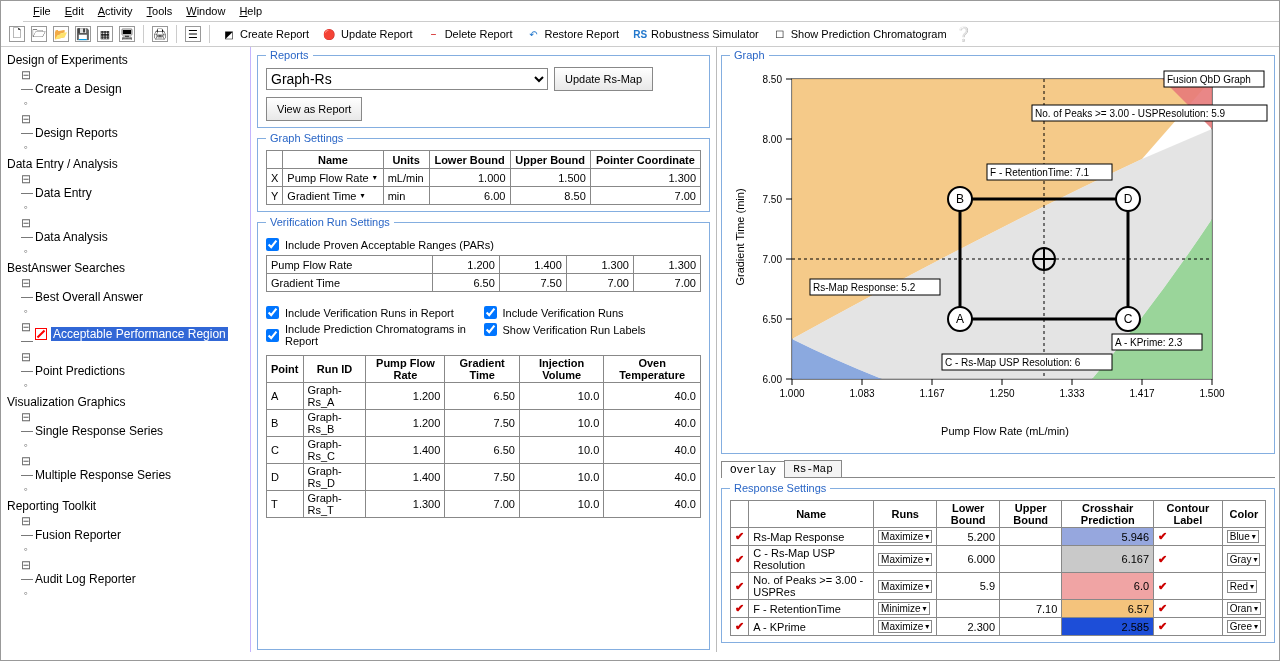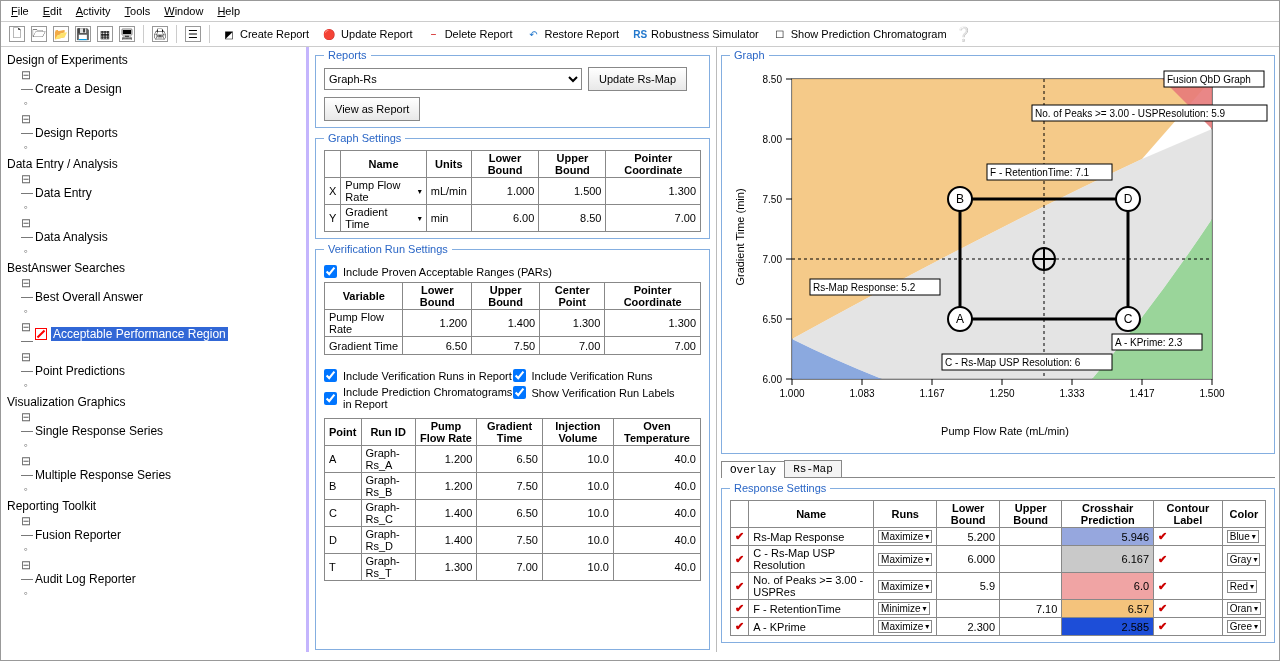--- a/index.html
+++ b/index.html
@@ -1,38 +1,38 @@
 <!DOCTYPE html>
 <html><head>
 <meta charset="utf-8">
 <style>
 * { box-sizing: border-box; margin: 0; padding: 0; }
 body { font-family: "Segoe UI", Tahoma, Arial, sans-serif; font-size: 11px; background: #fff; color: #000; width: 1280px; height: 661px; overflow: hidden; border: 1px solid #999; }
-.menubar { display: flex; gap: 14px; padding: 4px 10px; border-bottom: 1px solid #ccc; }
+.menubar { display: flex; gap: 14px; padding: 4px 10px; border-bottom: 1px solid #ccc; margin-left: 22px; }
 .menubar span { cursor: pointer; }
 .menubar span u { text-decoration: underline; }
 .toolbar { display: flex; align-items: center; gap: 6px; padding: 3px 8px; border-bottom: 1px solid #ccc; }
 .tb-icon { width: 16px; height: 16px; display: inline-flex; align-items: center; justify-content: center; font-size: 11px; border: 1px solid #999; background: #fff; }
 .tb-sep { width: 1px; height: 18px; background: #ccc; margin: 0 2px; }
 .tb-btn { display: inline-flex; align-items: center; gap: 4px; padding: 1px 4px; cursor: pointer; }
 .tb-btn-icon { width: 14px; height: 14px; display: inline-flex; align-items: center; justify-content: center; font-size: 10px; }
 .main { display: flex; height: calc(661px - 56px); }
-.tree-panel { width: 308px; border-right: 3px solid #c4b5fd; padding: 4px 6px; overflow: hidden; }
+.tree-panel { width: 250px; border-right: 1px solid #c4b5fd; padding: 4px 6px; overflow: hidden; }
 .tree-group { font-size: 12px; margin-top: 2px; }
 .tree-item { margin-left: 14px; display: flex; align-items: center; gap: 4px; padding: 1px 0; font-size: 12px;}
 .tree-item .bullet { width: 10px; text-align: center; color: #666; }
 .tree-item.selected .lbl { background: #3167d6; color: #fff; padding: 0 2px; }
 .tree-item.selected .icn { background: #fff; border: 1px solid #f00; width: 12px; height:12px; display:inline-block; position: relative;}
 .tree-item.selected .icn::after{content:""; position:absolute; width: 10px; height:2px; background:#f00; top:4px; left:0; transform:rotate(-45deg);}
 .center-panel { flex: 1; border-right: 1px solid #bbb; overflow: hidden; padding: 2px 6px; display:flex; flex-direction:column; gap:4px; }
 .right-panel { width: 562px; overflow: hidden; padding: 2px 4px; display:flex; flex-direction:column; }
 fieldset { border: 1px solid #84aee0; padding: 6px 8px; }
 legend { color: #2a66c6; font-size: 11px; padding: 0 4px; }
 .reports-row { display:flex; gap:6px; align-items:center; margin-bottom:6px;}
-select.wide { width: 258px; height: 22px; border:1px solid #888; background:#fff; font-size:11px; }
+select.wide { width: 282px; height: 22px; border:1px solid #888; background:#fff; font-size:14px; }
 button.btn { height: 24px; padding: 0 10px; border:1px solid #888; background: linear-gradient(#fff,#e8e8e8); font-size:11px; cursor:pointer;}
 table.grid { border-collapse: collapse; width: 100%; font-size: 11px; }
 table.grid th, table.grid td { border: 1px solid #888; padding: 1px 4px; text-align: left; height:18px; }
 table.grid th { background: #fff; font-weight: bold; text-align:center;}
 table.grid td.num { text-align: right; }
 .chk-row { display:flex; align-items:center; gap:6px; margin: 4px 0; }
 .chk-row input { margin:0; }
 .two-col-chk { display:flex; }
 .two-col-chk > div { flex:1; }
 .graph-box { height: 380px; position: relative; }
@@ -200,27 +200,20 @@
     </fieldset>
 
     <fieldset style="flex:1;">
       <legend>Verification Run Settings</legend>
       <div class="chk-row">
           <input type="checkbox" checked="" style="">
           <span>Include Proven Acceptable Ranges (PARs)</span>
         </div>
       <table class="grid">
         <tbody>
-            <tr>
-              <th>Variable</th>
-              <th>Lower Bound</th>
-              <th>Upper Bound</th>
-              <th>Center Point</th>
-              <th>Pointer Coordinate</th>
-            </tr>
         <tr>
               <td>Pump Flow Rate</td>
               <td class="num">1.200</td>
               <td class="num">1.400</td>
               <td class="num">1.300</td>
               <td class="num">1.300</td>
             </tr>
         <tr>
               <td>Gradient Time</td>
               <td class="num">6.50</td>

